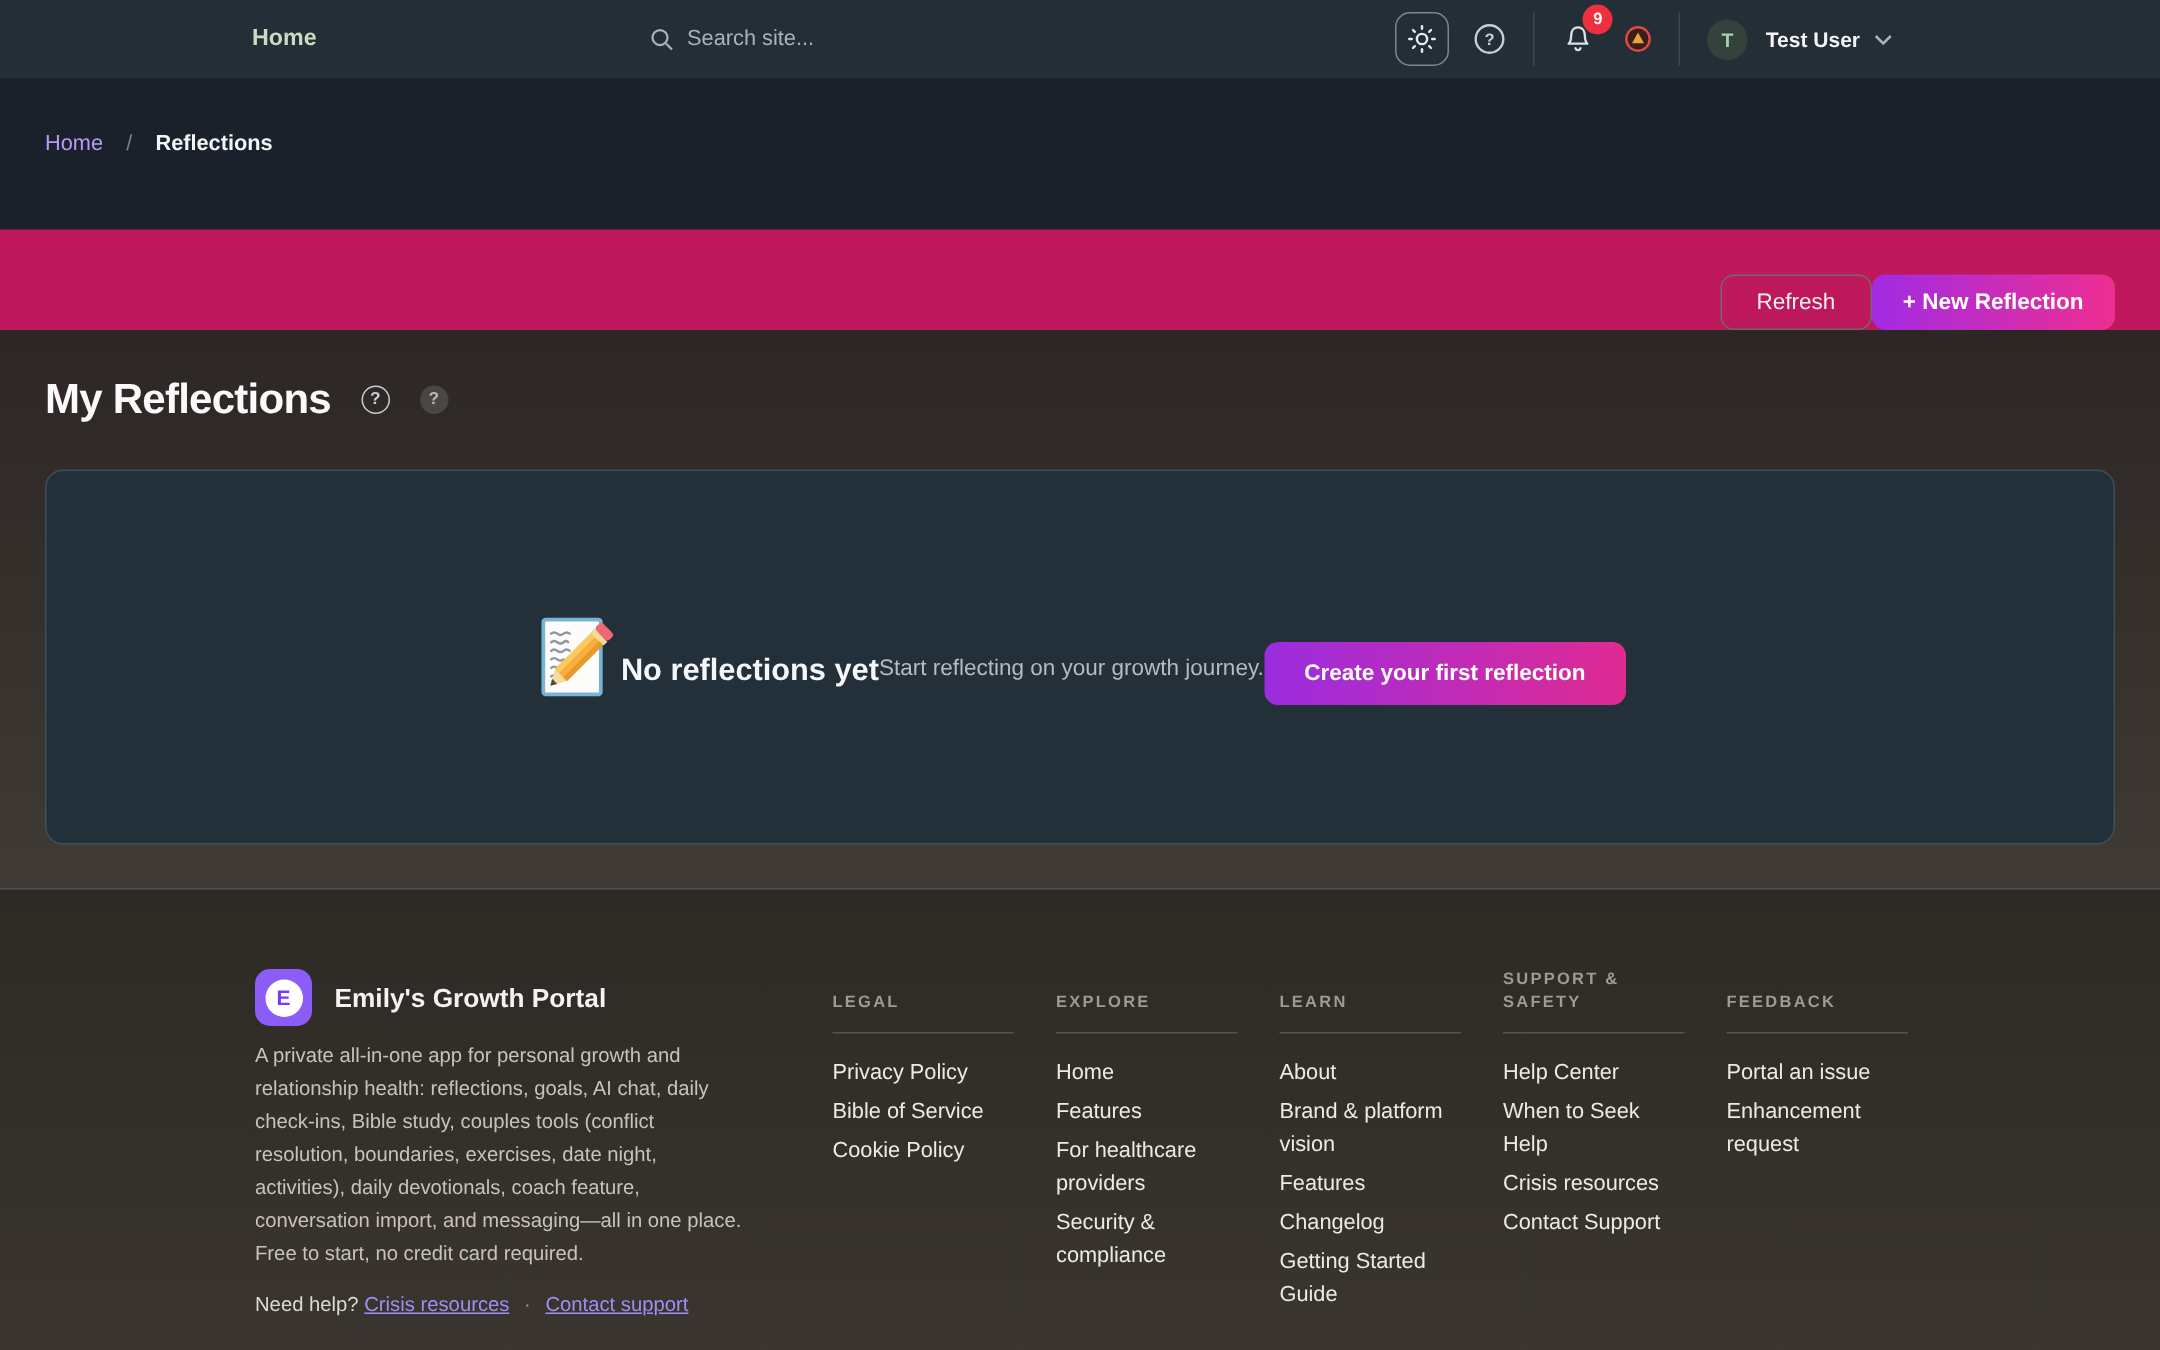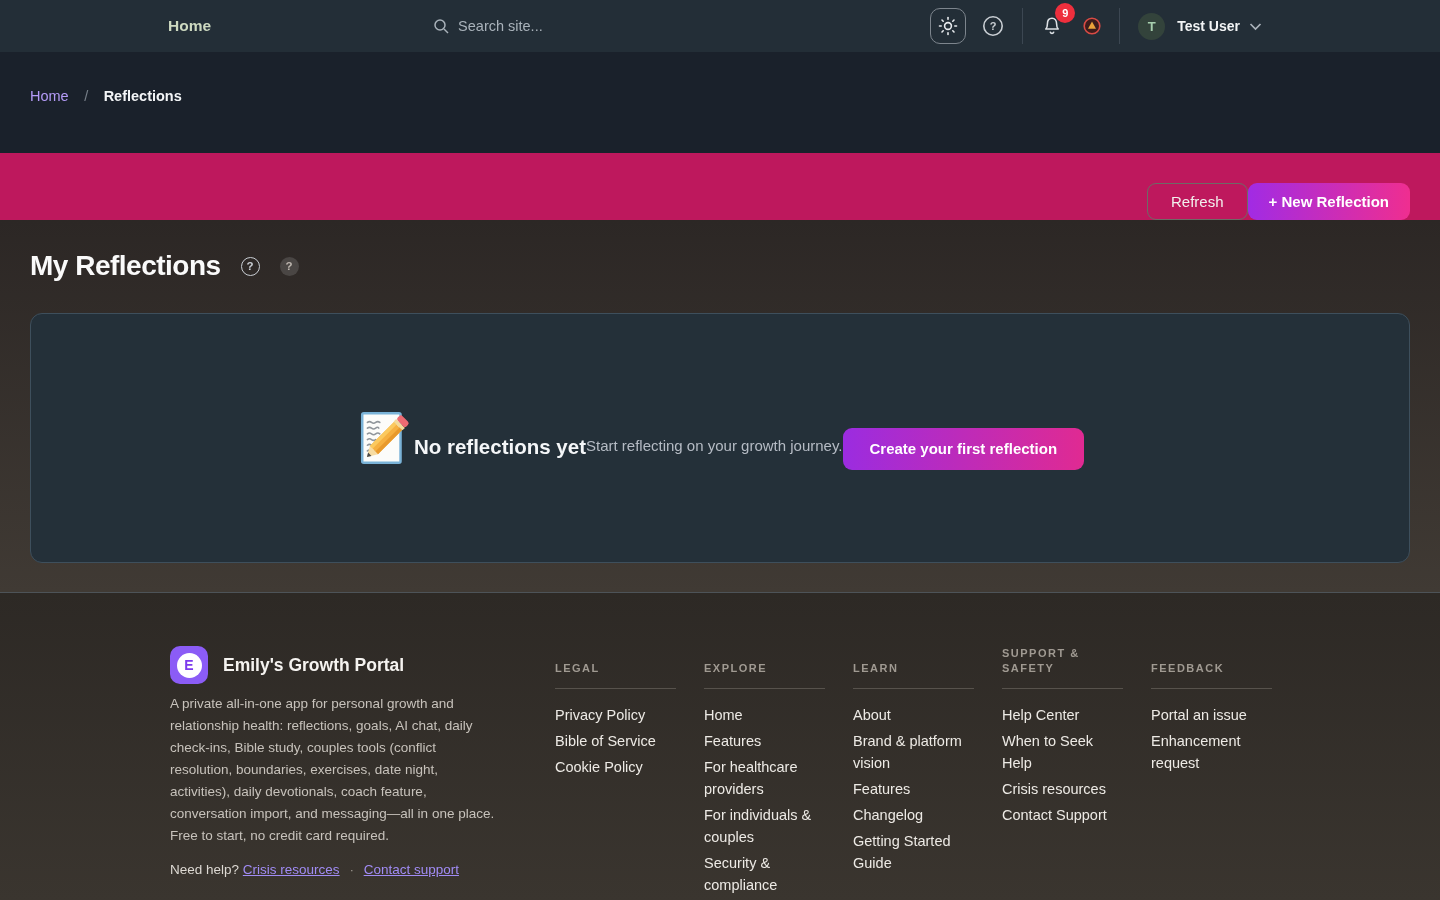--- a/index.html
+++ b/index.html
@@ -236,21 +236,20 @@
           </ul>
       </div>
       <div class="fcol">
         <div class="fcol-head">EXPLORE</div>
         <div class="fcol-rule"></div>
         <ul class="fcol-links">
 
         <li>Home</li>
             <li>Features</li>
             <li>For healthcare providers</li>
-            <li>For individuals &amp; couples</li>
             <li>Security &amp; compliance</li>
           </ul>
       </div>
       <div class="fcol">
         <div class="fcol-head">LEARN</div>
         <div class="fcol-rule"></div>
         <ul class="fcol-links">
 
         <li>About</li>
             <li>Brand &amp; platform vision</li>

